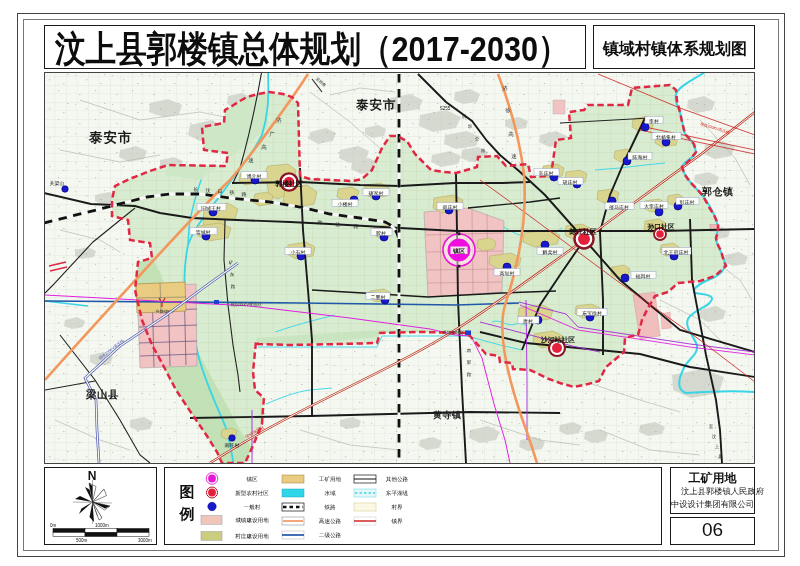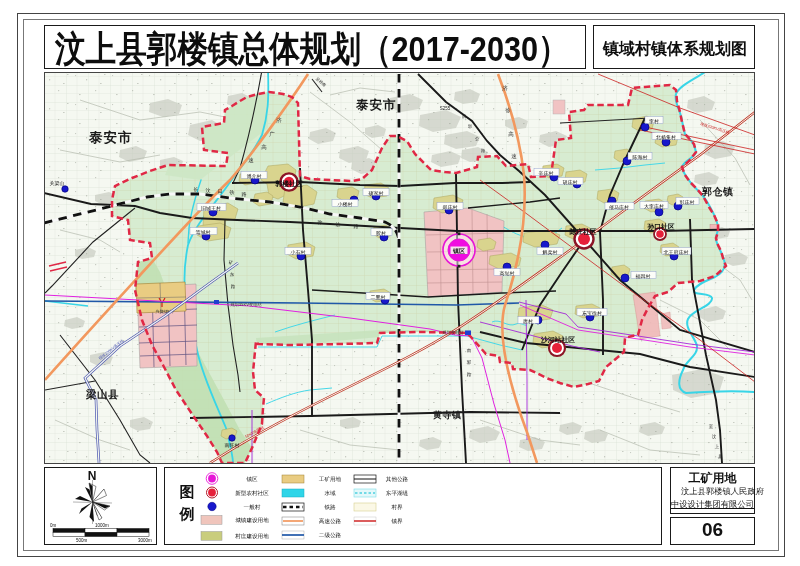--- a/index.html
+++ b/index.html
@@ -433,23 +433,23 @@
 <div class="box" style="left:164px;top:467px;width:498px;height:78px;"></div>
 
 <div class="box" style="left:670px;top:467px;width:85px;height:47px;"></div>
 
 <div class="box" style="left:670px;top:517px;width:85px;height:28px;"></div>
 
 <div class="abs" style="left:670px;top:470px;width:85px;text-align:center;font-size:12px;font-weight:bold;color:#111;">工矿用地</div>
 
 <div class="abs" style="left:669px;top:486px;width:87px;text-align:center;font-size:8.3px;color:#111;margin-left:10px;">汶上县郭楼镇人民政府</div>
 
-<div class="abs" style="left:669px;top:499px;width:87px;text-align:center;font-size:8.3px;color:#111;text-decoration:underline;">中设设计集团有限公司</div>
-
-<div class="abs" style="left:670px;top:519px;width:85px;text-align:center;font-size:19px;font-weight:bold;color:#111;">06</div>
+<div class="abs" style="left:669px;top:499px;width:87px;text-align:center;font-size:8.3px;color:#111;">中设设计集团有限公司</div>
+
+<div class="abs" style="left:670px;top:519px;width:85px;text-align:center;font-size:19px;font-weight:normal;color:#111;">06</div>
 
 <div class="abs" style="left:164px;top:467px;width:498px;height:78px;">
 <svg width="498" height="78" viewBox="164 467 498 78">
 
 <g font-size="15" font-weight="bold" fill="#111" text-anchor="middle">
 <text x="187" y="497">图</text>
         <text x="187" y="519">例</text>
 </g>
 
 <circle cx="212" cy="478.5" r="5.8" fill="none" stroke="#e616d6" stroke-width="0.9"></circle>

